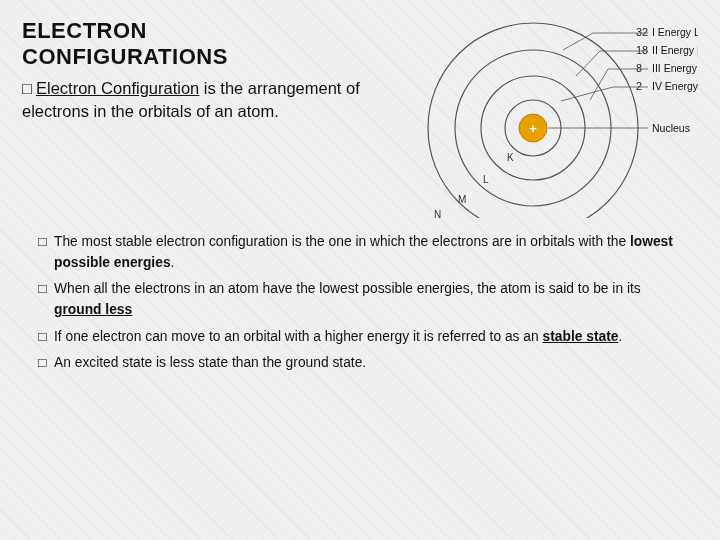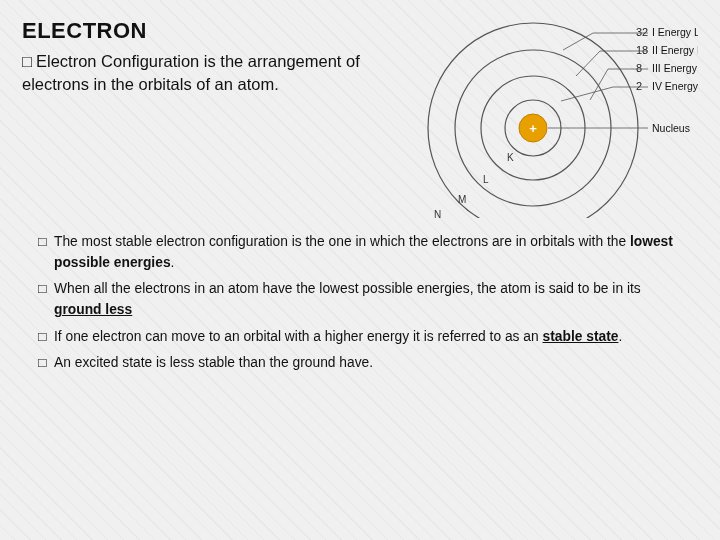--- a/index.html
+++ b/index.html
@@ -61,20 +61,21 @@
       margin-top: 4px;
       line-height: 1.4;
     }
 
     .definition-line .bullet {
       display: inline-block;
       width: 14px;
     }
 
     .definition-line .underline {
+      text-decoration: underline;
       font-weight: normal;
     }
 
     
     .atom-diagram {
       flex-shrink: 0;
       width: 280px;
       display: flex;
       flex-direction: row;
       align-items: flex-start;
@@ -110,20 +111,21 @@
   </style>
 </head>
 <body>
 
 <div class="slide">
   <div class="top-section">
     <div class="left-content">
       <div class="title-block">
         <div class="main-title">
           <span>ELECTRON</span><br>
+          <span>CONFIGURATIONS</span>
         </div>
       </div>
       <div class="definition-line">
         <span class="bullet">□ </span><span class="underline">Electron Configuration</span><span> is the arrangement of electrons in the orbitals of an atom.</span>
       </div>
     </div>
 
     <div class="atom-diagram">
       <svg width="280" height="200" viewBox="0 0 280 200">
 
@@ -191,18 +193,18 @@
     <div class="bullet-item">
       <span class="bullet-sym">□</span>
       <span class="bullet-text">
         If one electron can move to an orbital with a higher energy it is referred to as an <strong><u>stable state</u></strong>.
       </span>
     </div>
 
     <div class="bullet-item">
       <span class="bullet-sym">□</span>
       <span class="bullet-text">
-        An excited state is less stable than the ground have.
+        An excited state is less state than the ground state.
       </span>
     </div>
 
   </div>
 </div>
 
 </body></html>

